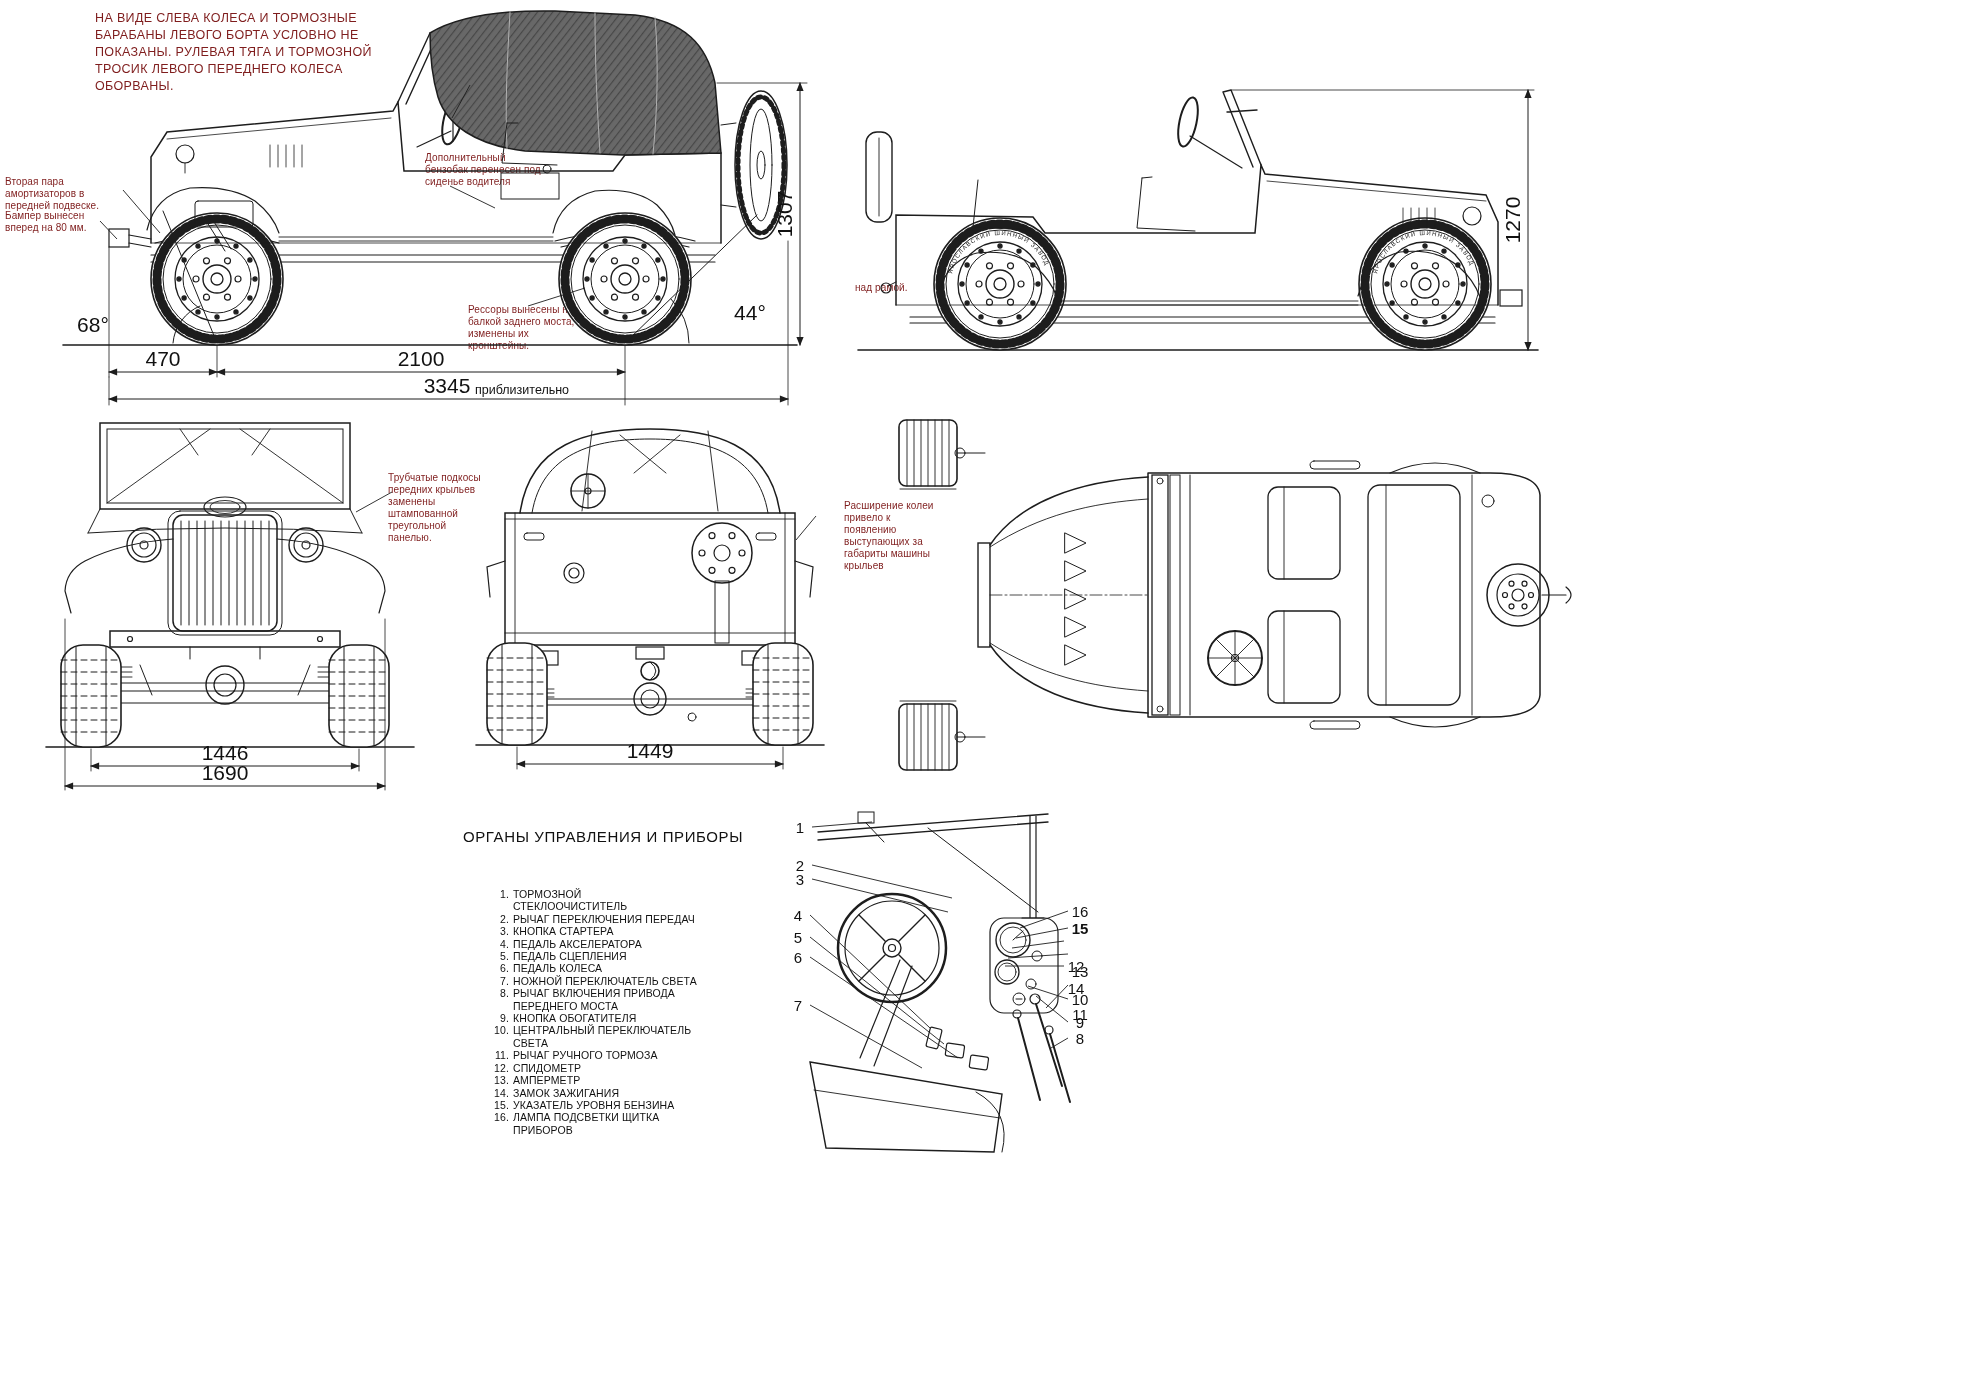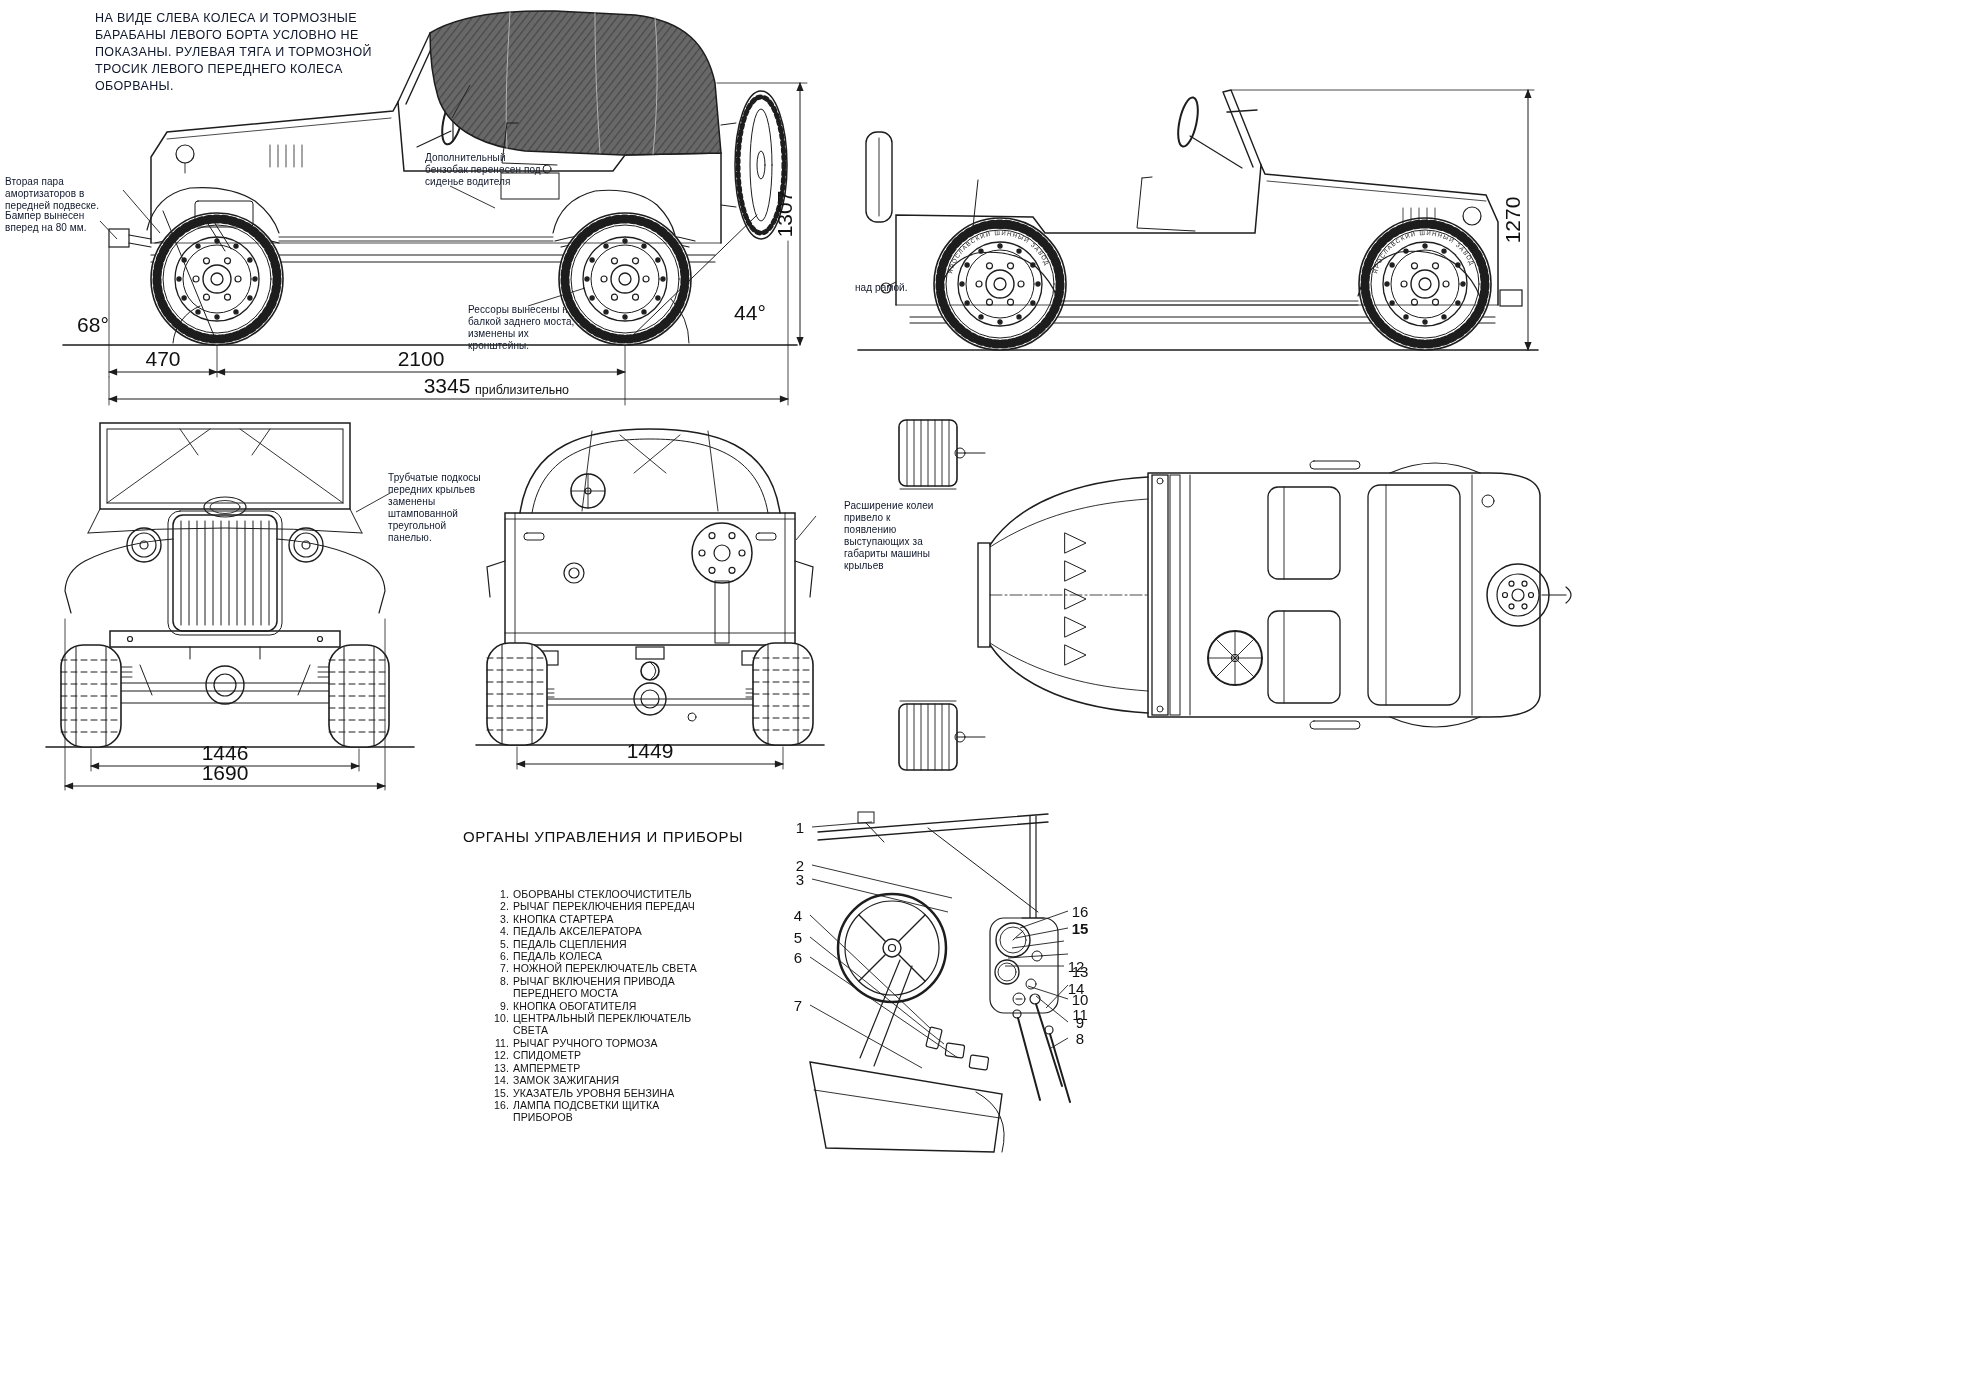--- a/index.html
+++ b/index.html
@@ -4,21 +4,21 @@
 <style>
   *{margin:0;padding:0;box-sizing:border-box}
   html,body{background:#fff}
   body{width:1984px;height:1396px;position:relative;font-family:"Liberation Sans",sans-serif;color:#111}
   .sheet{position:absolute;inset:0;overflow:hidden;background:#fff}
   svg{position:absolute;overflow:visible}
   svg text{font-family:"Liberation Sans",sans-serif;fill:#111;stroke:none}
   .dimnum{font-size:21px}
   .dimsm{font-size:12.5px}
   .tiretxt{font-size:6px;letter-spacing:1.2px;fill:#222}
-  .note{position:absolute;font-size:10px;line-height:12px;letter-spacing:.1px;color:#0f172a}
+  .note{position:absolute;font-size:10px;line-height:12px;letter-spacing:.1px;color:#7f1d1d}
   #n-main{left:95px;top:10px;width:308px;font-size:12.5px;line-height:17px;letter-spacing:.35px}
   #n-steer{left:452px;top:58px;width:150px}
   #n-fuel{left:425px;top:152px;width:120px}
   #n-shock{left:5px;top:176px;width:118px}
   #n-bumper{left:5px;top:210px;width:95px}
   #n-springs{left:468px;top:304px;width:112px}
   #n-frame{left:855px;top:282px;width:85px}
   #n-struts{left:388px;top:472px;width:100px}
   #n-track{left:844px;top:500px;width:92px}
   #v-side-left{left:55px;top:5px}
@@ -469,21 +469,21 @@
         <path d="M 1068,1022 L 1036,996"></path>
         <path d="M 1068,1038 L 1051,1048"></path>
       </g>
     </g>
   </svg>
 
   <div id="controls-title">ОРГАНЫ УПРАВЛЕНИЯ И ПРИБОРЫ</div>
   <div id="legend">
       <div class="legend-row">
         <span class="legend-num">1.</span>
-        <span class="legend-text">ОБОРВАНЫ СТЕКЛООЧИСТИТЕЛЬ</span>
+        <span class="legend-text">ТОРМОЗНОЙ СТЕКЛООЧИСТИТЕЛЬ</span>
       </div>
       <div class="legend-row">
         <span class="legend-num">2.</span>
         <span class="legend-text">РЫЧАГ ПЕРЕКЛЮЧЕНИЯ ПЕРЕДАЧ</span>
       </div>
       <div class="legend-row">
         <span class="legend-num">3.</span>
         <span class="legend-text">КНОПКА СТАРТЕРА</span>
       </div>
       <div class="legend-row">

